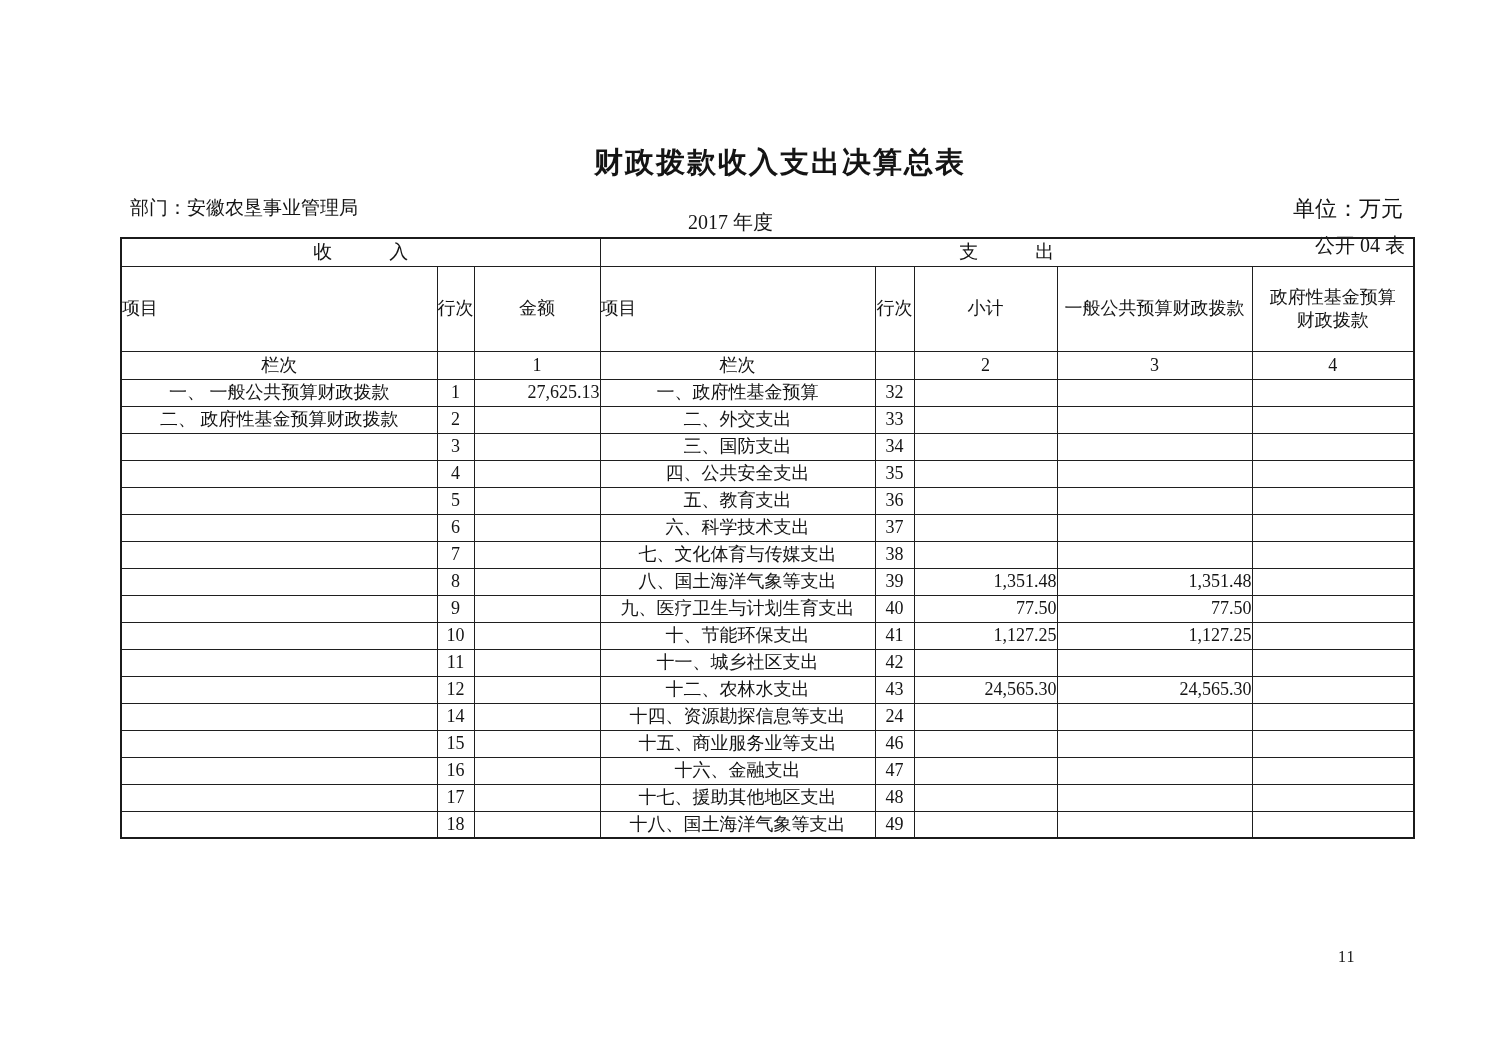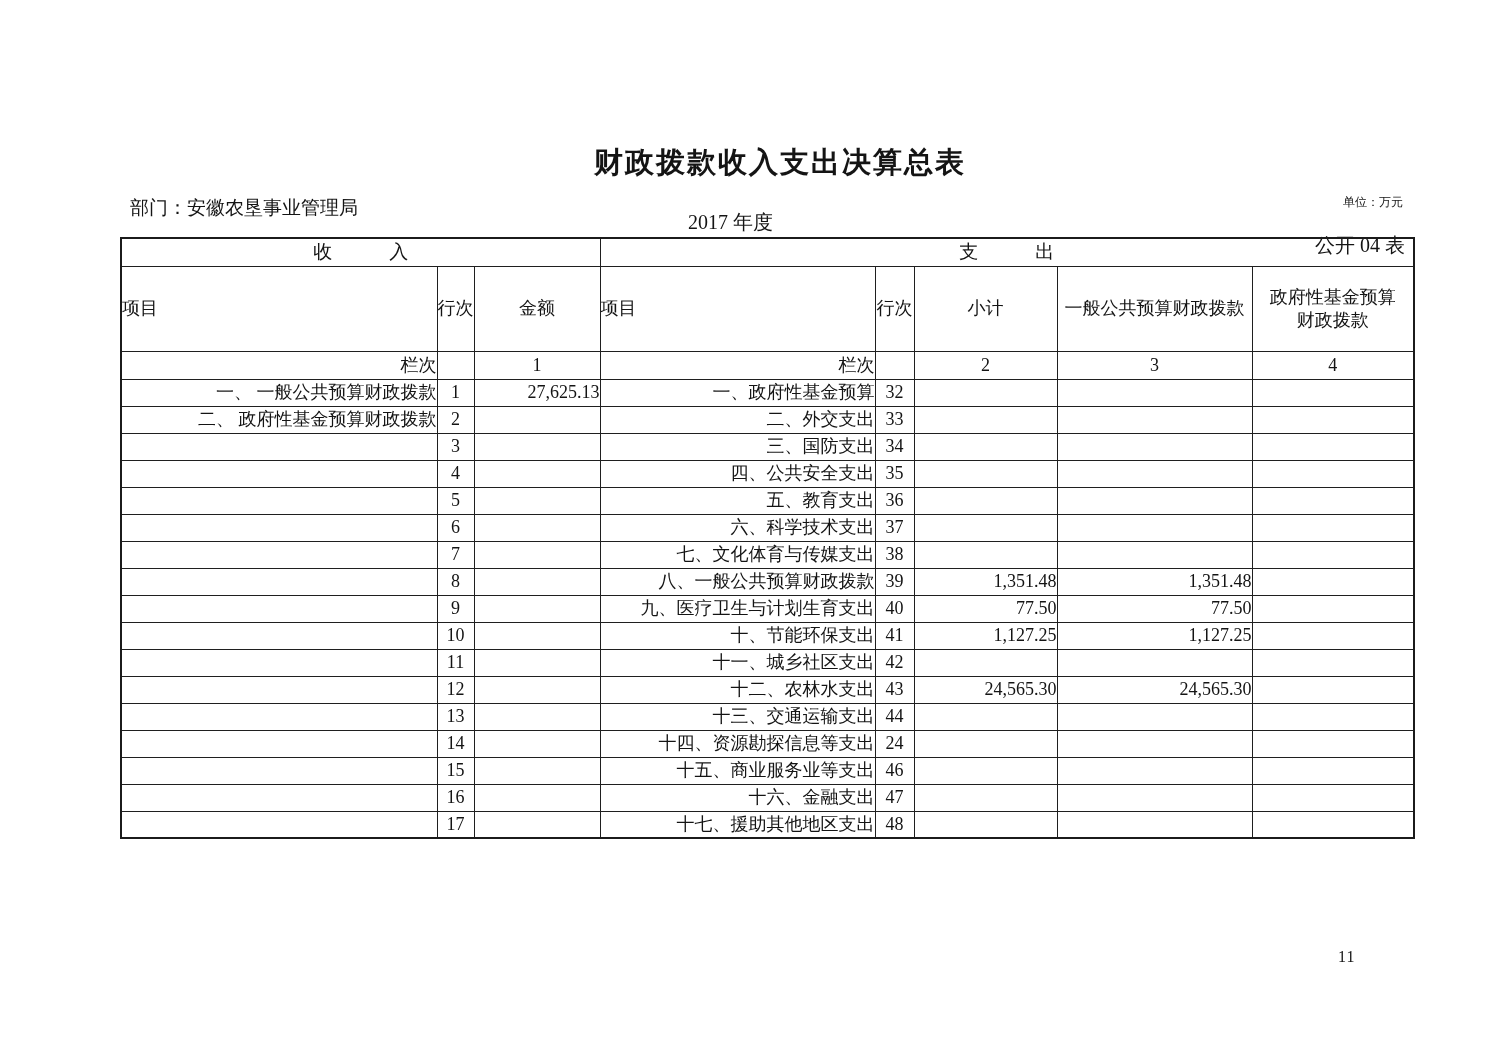--- a/index.html
+++ b/index.html
@@ -18,21 +18,21 @@
     top: 143px;
     left: 130px;
     width: 1300px;
     text-align: center;
     font-size: 29px;
     font-weight: bold;
     letter-spacing: 2px;
   }
   .meta-dept  { position: absolute; top: 195px; left: 130px;  font-size: 19px; }
   .meta-year  { position: absolute; top: 209px; left: 688px;  font-size: 20px; }
-  .meta-unit  { position: absolute; top: 194px; left: 1150px; width: 253px; text-align: right; font-size: 12px; }
+  .meta-unit  { position: absolute; top: 194px; left: 1150px; width: 253px; text-align: right; font-size: 22px; }
   .meta-sheet { position: absolute; top: 232px; left: 1150px; width: 255px; text-align: right; font-size: 20px; }
   .page-num   { position: absolute; top: 948px; left: 1338px; font-size: 16px; letter-spacing: 1px; }
 
   table.fiscal {
     position: absolute;
     top: 237px;
     left: 120px;
     border-collapse: collapse;
     table-layout: fixed;
     border: 2px solid #1b1b1b;
@@ -43,21 +43,21 @@
     line-height: 1.25;
     padding: 0;
     overflow: hidden;
     vertical-align: middle;
   }
   tr.banner-row td { height: 28px; text-align: center; font-size: 19px; }
   tr.colhead-row td { height: 85px; }
   tr.lanci-row td { height: 28px; }
   tr.data-row td { height: 27px; }
 
-  td.c-item { text-align: right; padding-left: 10px; }
+  td.c-item { text-align: center; padding-left: 10px; }
   td.c-num  { text-align: center; font-size: 17px; }
   td.c-val  { text-align: right; padding-right: 12px; font-size: 17px; }
   td.c-mid  { text-align: center; font-size: 17px; }
 
   td.h-item-mid    { vertical-align: middle; text-align: left; padding-left: 10px; }
   td.h-item-bottom { vertical-align: bottom; text-align: left; padding-left: 10px; padding-bottom: 5px; }
   td.h-rowno  { text-align: center; word-break: break-all; padding: 0 9px; }
   td.h-center { text-align: center; }
   td.h-wrap   { white-space: pre-line; margin-top: 24px; }
 </style>
@@ -178,21 +178,21 @@
           <td class="c-item">七、文化体育与传媒支出</td>
           <td class="c-num">38</td>
           <td class="c-val"></td>
           <td class="c-val"></td>
           <td class="c-val"></td>
         </tr>
         <tr class="data-row">
           <td class="c-item"></td>
           <td class="c-num">8</td>
           <td class="c-val"></td>
-          <td class="c-item">八、一般公共预算财政拨款</td>
+          <td class="c-item">八、国土海洋气象等支出</td>
           <td class="c-num">39</td>
           <td class="c-val">1,351.48</td>
           <td class="c-val">1,351.48</td>
           <td class="c-val"></td>
         </tr>
         <tr class="data-row">
           <td class="c-item"></td>
           <td class="c-num">9</td>
           <td class="c-val"></td>
           <td class="c-item">九、医疗卫生与计划生育支出</td>
@@ -226,30 +226,20 @@
           <td class="c-num">12</td>
           <td class="c-val"></td>
           <td class="c-item">十二、农林水支出</td>
           <td class="c-num">43</td>
           <td class="c-val">24,565.30</td>
           <td class="c-val">24,565.30</td>
           <td class="c-val"></td>
         </tr>
         <tr class="data-row">
           <td class="c-item"></td>
-          <td class="c-num">13</td>
-          <td class="c-val"></td>
-          <td class="c-item">十三、交通运输支出</td>
-          <td class="c-num">44</td>
-          <td class="c-val"></td>
-          <td class="c-val"></td>
-          <td class="c-val"></td>
-        </tr>
-        <tr class="data-row">
-          <td class="c-item"></td>
           <td class="c-num">14</td>
           <td class="c-val"></td>
           <td class="c-item">十四、资源勘探信息等支出</td>
           <td class="c-num">24</td>
           <td class="c-val"></td>
           <td class="c-val"></td>
           <td class="c-val"></td>
         </tr>
         <tr class="data-row">
           <td class="c-item"></td>
@@ -274,17 +264,27 @@
         <tr class="data-row">
           <td class="c-item"></td>
           <td class="c-num">17</td>
           <td class="c-val"></td>
           <td class="c-item">十七、援助其他地区支出</td>
           <td class="c-num">48</td>
           <td class="c-val"></td>
           <td class="c-val"></td>
           <td class="c-val"></td>
         </tr>
+        <tr class="data-row">
+          <td class="c-item"></td>
+          <td class="c-num">18</td>
+          <td class="c-val"></td>
+          <td class="c-item">十八、国土海洋气象等支出</td>
+          <td class="c-num">49</td>
+          <td class="c-val"></td>
+          <td class="c-val"></td>
+          <td class="c-val"></td>
+        </tr>
       </tbody>
   </table>
 
   <div class="page-num">11</div>
 </div>
 
 </body></html>

